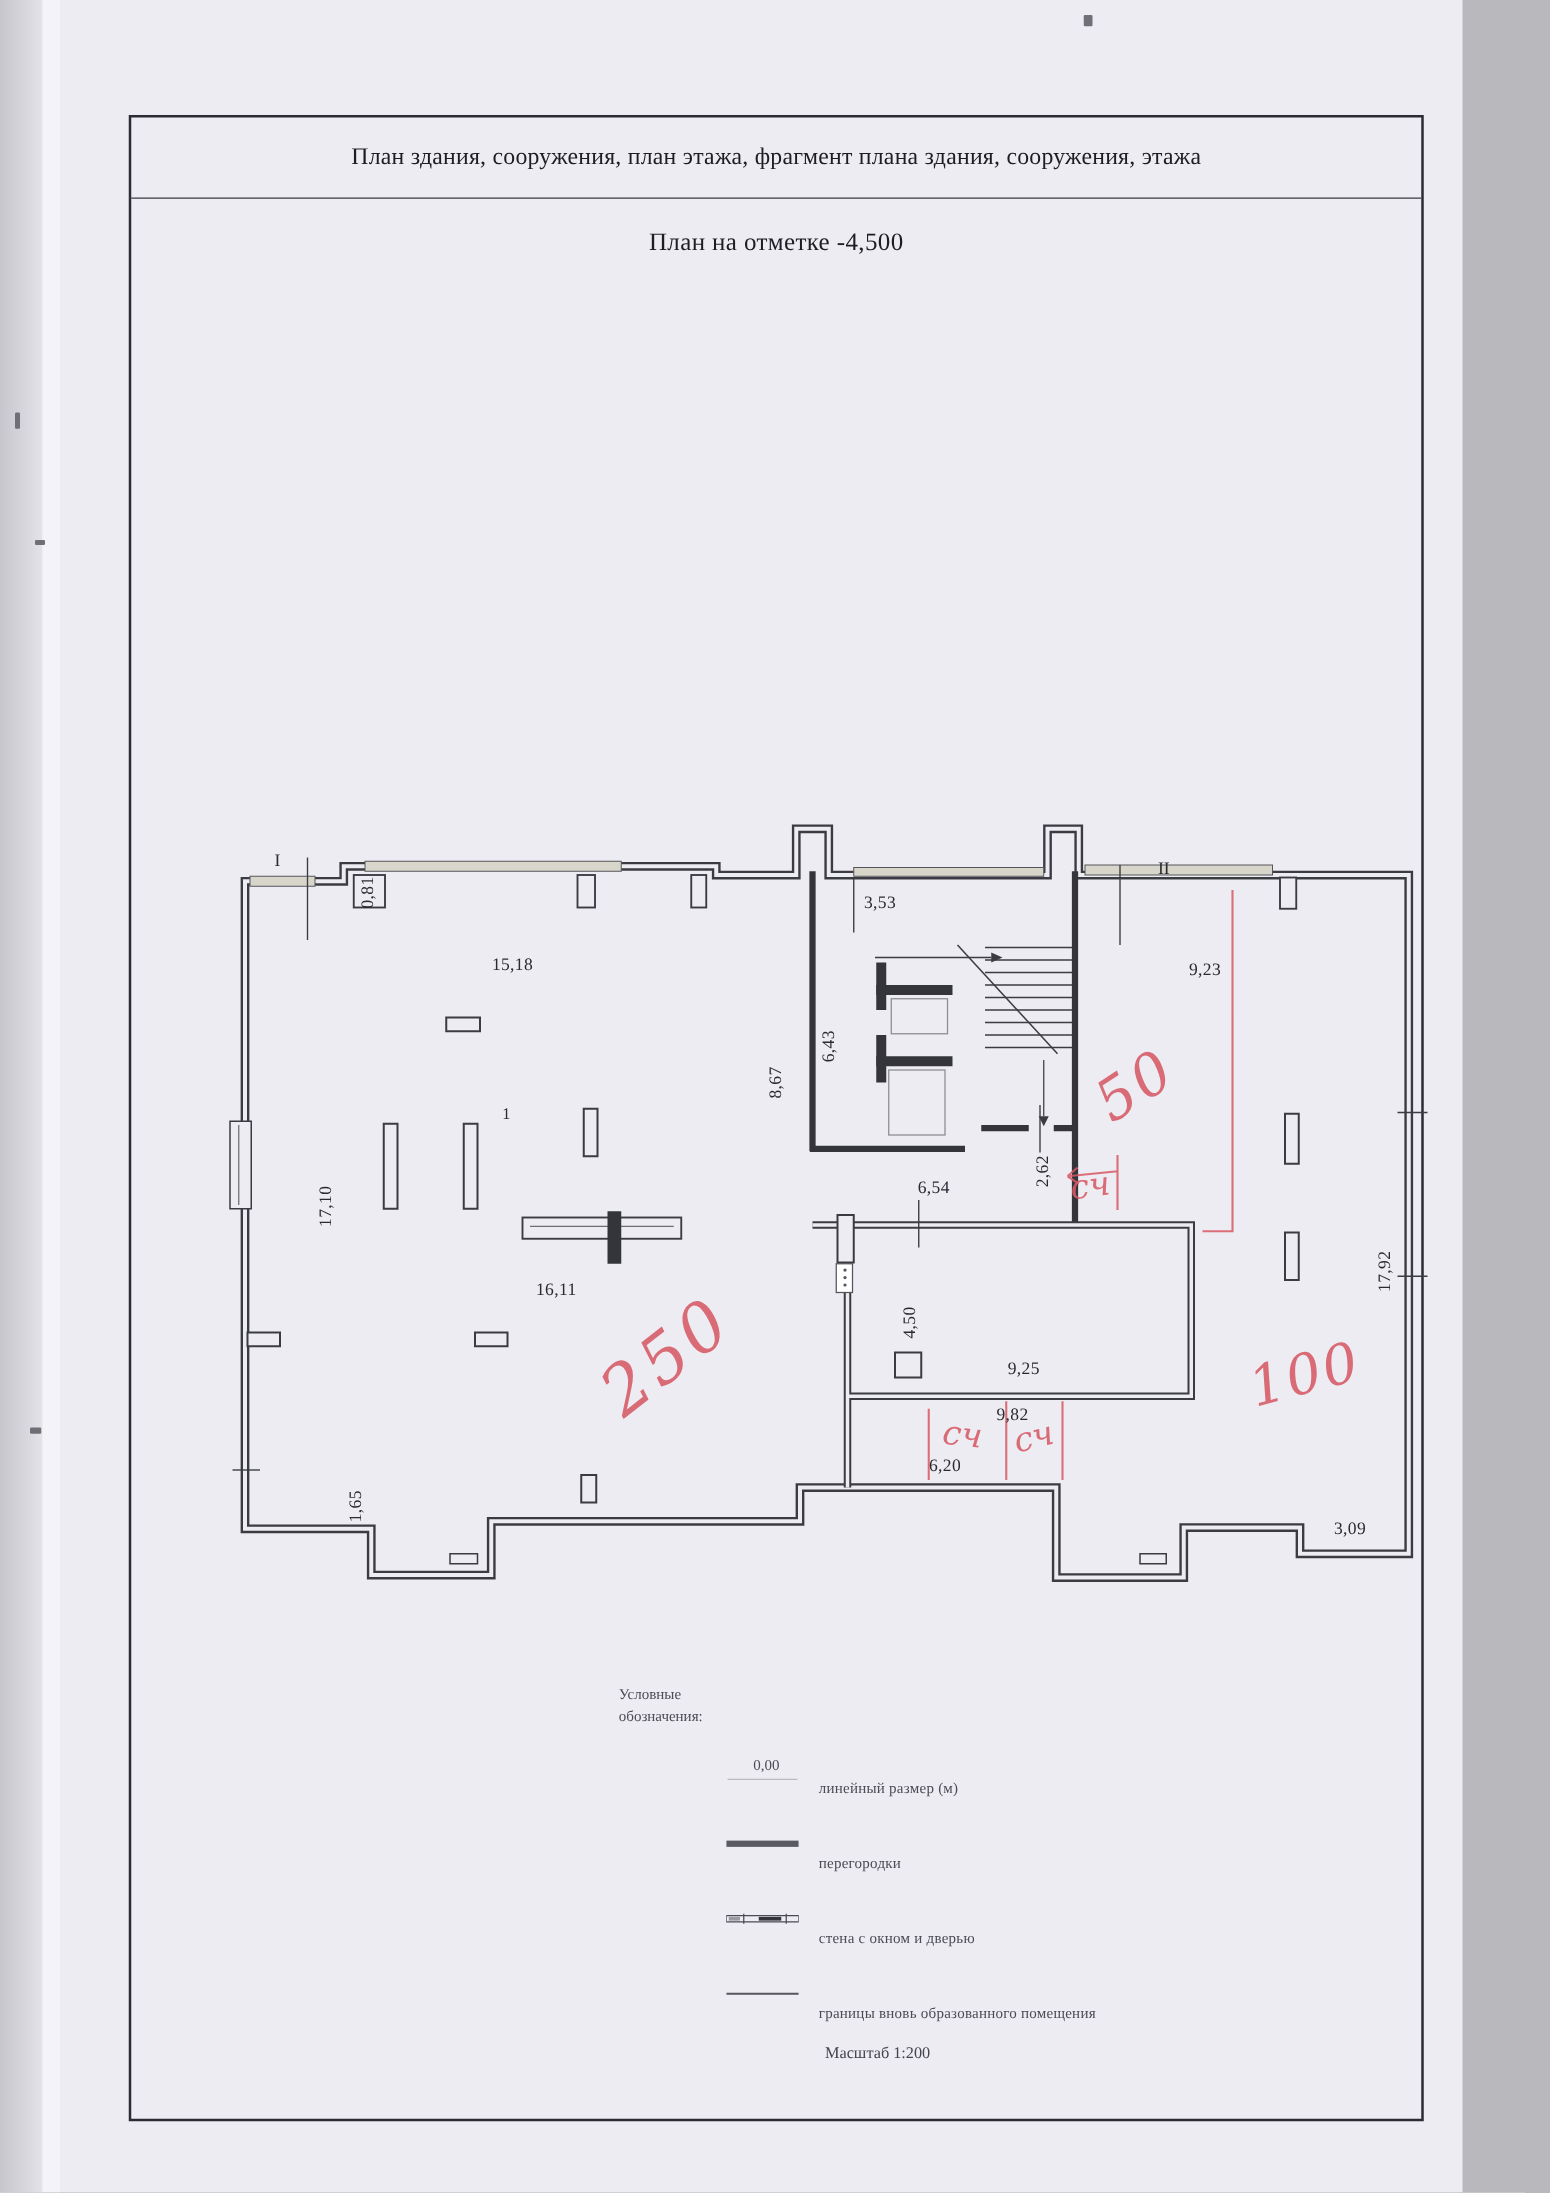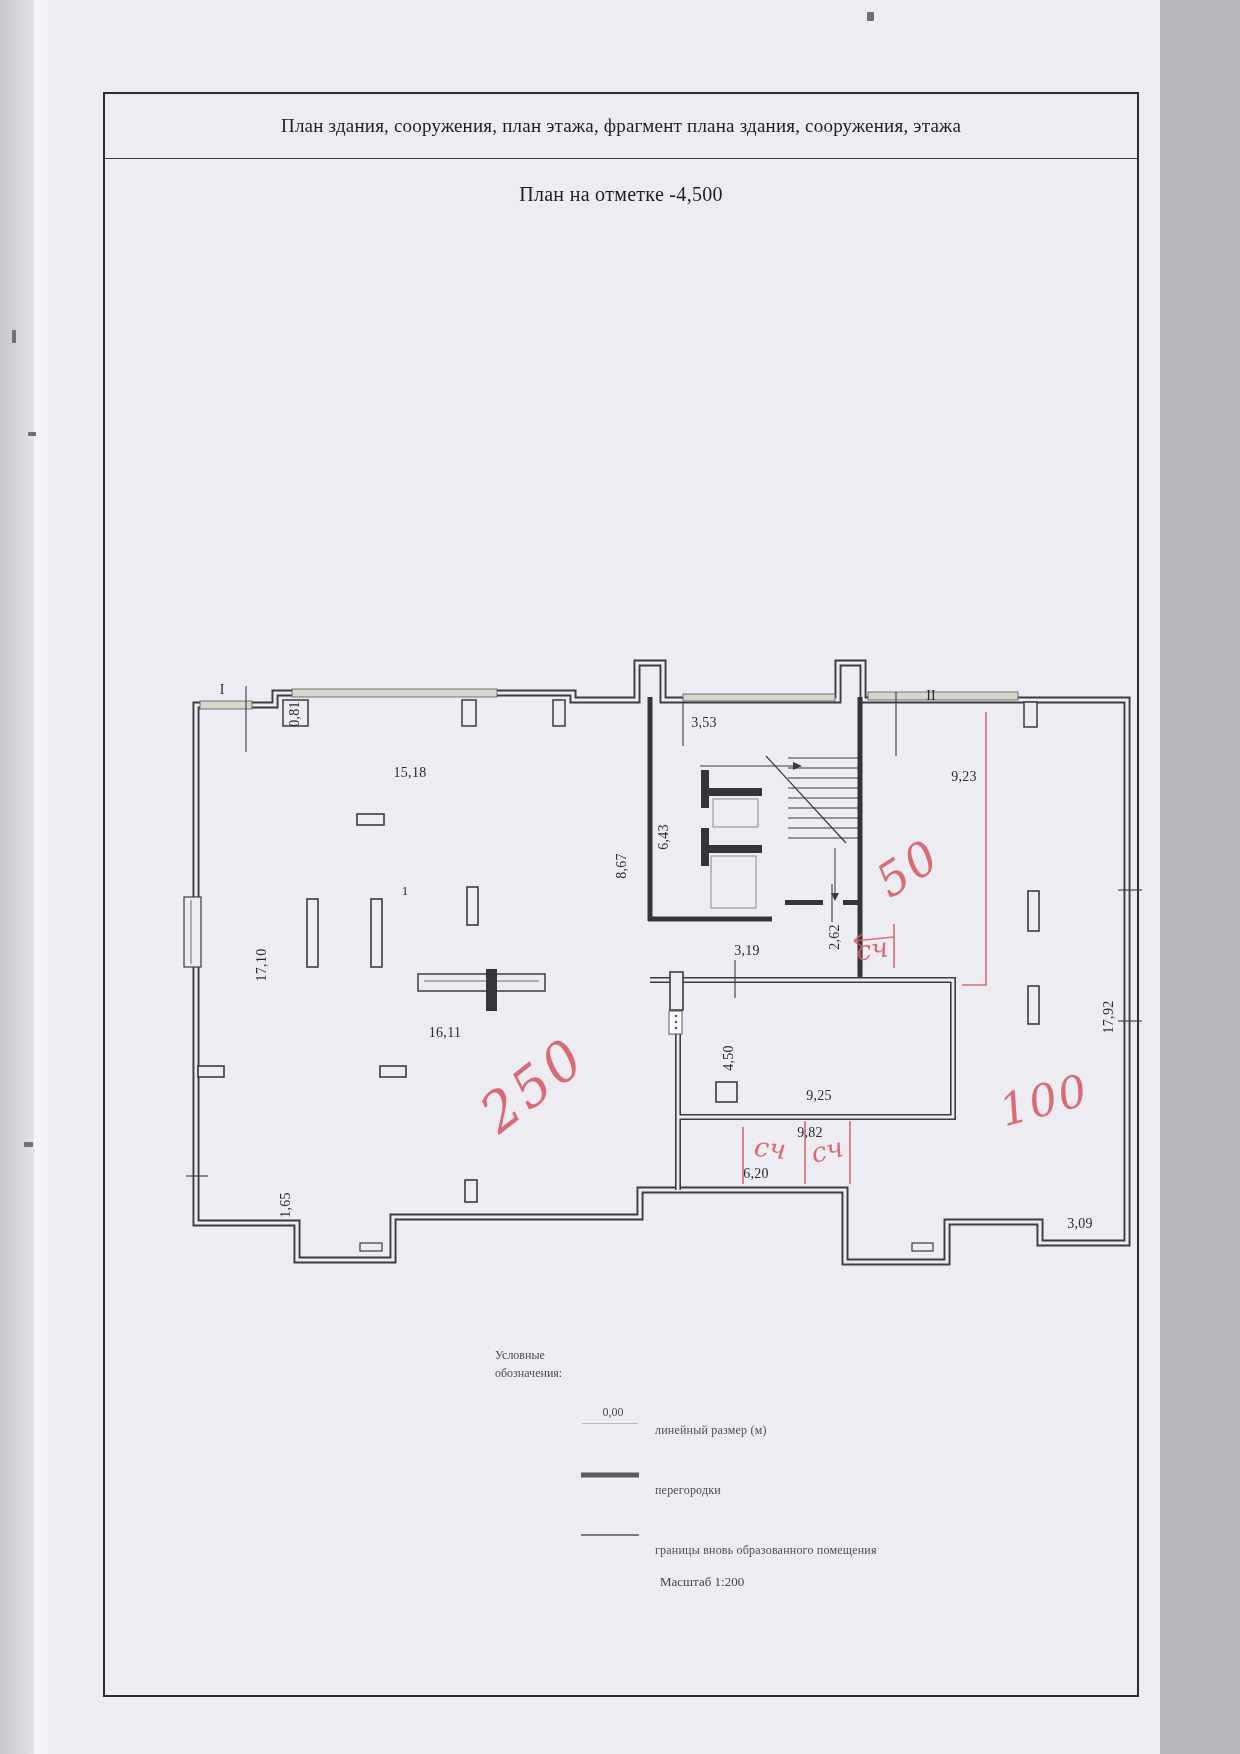--- a/index.html
+++ b/index.html
@@ -1,17 +1,17 @@
 <!DOCTYPE html>
 <html><head>
 <meta charset="utf-8">
 <style>
   html,body{margin:0;padding:0;background:#b9b9bd;}
   .page{position:relative;width:1160px;height:1754px;background:#edecf2;overflow:hidden;
-        font-family:"Liberation Serif", serif;color:#26262c;}
+        font-family:"Liberation Serif", serif;color:#26262c;padding-left:10px;}
   
   .scan-strip{position:absolute;left:0;top:0;width:34px;height:1754px;
       background:linear-gradient(90deg,#c6c6cc 0%,#d6d5db 55%,#e4e3e9 100%);}
   .scan-strip-light{position:absolute;left:34px;top:0;width:14px;height:1754px;background:#f4f3f7;}
   .speck{position:absolute;background:#6f6f78;border-radius:1px;}
   
   .frame{position:absolute;left:103px;top:92px;width:1032px;height:1601px;
          border:2.5px solid #2b2b33;background:transparent;}
   .title-row{position:absolute;left:0;top:0;width:100%;height:64px;border-bottom:1.8px solid #3a3a42;
          display:flex;align-items:center;justify-content:center;}
@@ -186,21 +186,21 @@
   <div class="marker" style="left:931px;top:696px;">II</div>
   <div class="room-label" style="left:405px;top:891px;">1</div>
 
   <div class="dim rot" style="left:295px;top:714px;">0,81</div>
   <div class="dim" style="left:410px;top:773px;">15,18</div>
   <div class="dim" style="left:704px;top:723px;">3,53</div>
   <div class="dim" style="left:964px;top:777px;">9,23</div>
   <div class="dim rot" style="left:664px;top:837px;">6,43</div>
   <div class="dim rot" style="left:622px;top:866px;">8,67</div>
   <div class="dim rot" style="left:262px;top:965px;">17,10</div>
-  <div class="dim" style="left:747px;top:951px;">3,19</div>
+  <div class="dim" style="left:747px;top:951px;">6,54</div>
   <div class="dim rot" style="left:835px;top:937px;">2,62</div>
   <div class="dim" style="left:445px;top:1033px;">16,11</div>
   <div class="dim rot" style="left:729px;top:1058px;">4,50</div>
   <div class="dim" style="left:819px;top:1096px;">9,25</div>
   <div class="dim" style="left:810px;top:1133px;">9,82</div>
   <div class="dim" style="left:756px;top:1174px;">6,20</div>
   <div class="dim rot" style="left:286px;top:1205px;">1,65</div>
   <div class="dim rot" style="left:1109px;top:1017px;">17,92</div>
   <div class="dim" style="left:1080px;top:1224px;">3,09</div>
 
@@ -225,20 +225,32 @@
 
     <div class="legend-row">
       <div class="legend-sym">
         <svg width="58" height="10" style="position:static;">
           <rect x="0" y="2.5" width="58" height="5" fill="#5a5a62"></rect>
         </svg>
       </div>
       <div class="legend-label">перегородки</div>
     </div>
 
+    <div class="legend-row">
+      <div class="legend-sym">
+        <svg width="58" height="12" style="position:static;">
+          <rect x="0" y="3.5" width="58" height="5" fill="none" stroke="#4a4a52" stroke-width="1"></rect>
+          <rect x="2" y="4.5" width="9" height="3" fill="#9a9aa2"></rect>
+          <line x1="14" y1="2" x2="14" y2="10" stroke="#4a4a52" stroke-width="1"></line>
+          <rect x="26" y="4.5" width="18" height="3" fill="#34343b"></rect>
+          <line x1="48" y1="2" x2="48" y2="10" stroke="#4a4a52" stroke-width="1"></line>
+        </svg>
+      </div>
+      <div class="legend-label">стена с окном и дверью</div>
+    </div>
 
     <div class="legend-row">
       <div class="legend-sym">
         <svg width="58" height="8" style="position:static;">
           <line x1="0" y1="4" x2="58" y2="4" stroke="#55555c" stroke-width="1.5"></line>
         </svg>
       </div>
       <div class="legend-label">границы вновь образованного помещения</div>
     </div>
 

